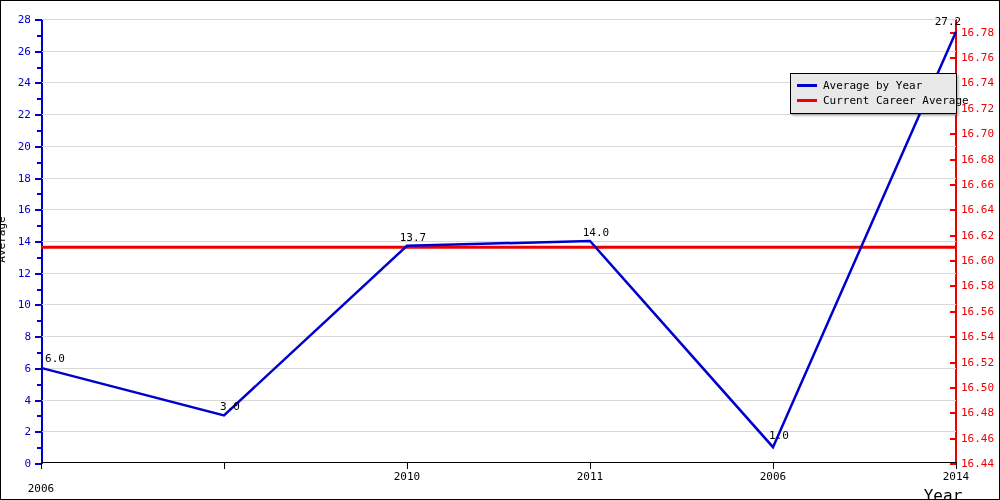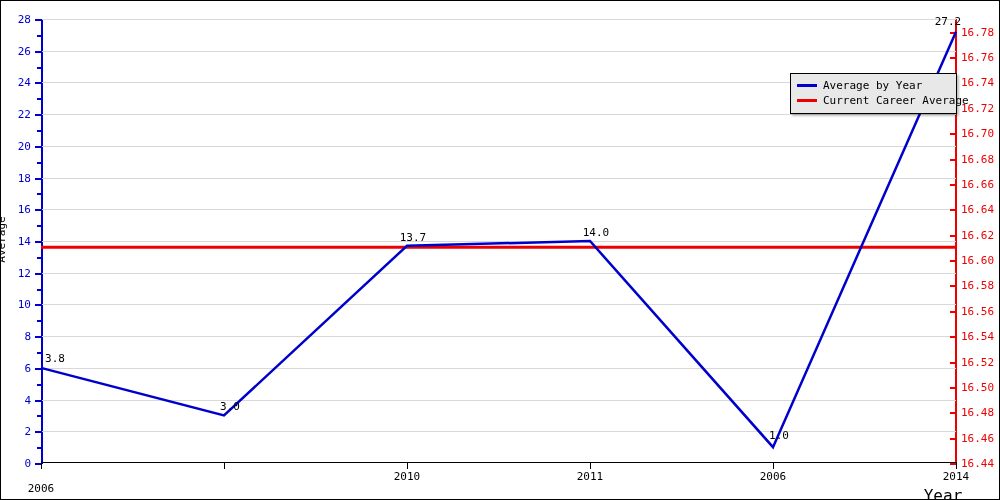--- a/index.html
+++ b/index.html
@@ -305,21 +305,21 @@
       <div class="xtick" style="left: 955px;"></div>
       <div class="xlabel" style="left: 955px;">2014</div>
     </div>
 
   <svg class="series-layer" id="series-svg" width="1000" height="500">
       <line x1="40" x2="955" y1="246.34285714285716" y2="246.34285714285716" stroke="#ee0000" stroke-width="3"></line>
       <polyline points="40,366.8571428571429 223,414.42857142857144 406,244.75714285714287 589,240 772,446.14285714285717 955,30.68571428571431" fill="none" stroke="#0000cc" stroke-width="2.5"></polyline>
     </svg>
 
   <div id="data-labels-layer">
-      <div class="dlabel" style="left: 54px; top: 352px;">3.8</div>
+      <div class="dlabel" style="left: 54px; top: 352px;">6.0</div>
       <div class="dlabel" style="left: 229px; top: 400px;">3.0</div>
       <div class="dlabel" style="left: 412px; top: 231px;">13.7</div>
       <div class="dlabel" style="left: 595px; top: 226px;">14.0</div>
       <div class="dlabel" style="left: 778px; top: 429px;">1.0</div>
       <div class="dlabel" style="left: 947px; top: 15px;">27.2</div>
     </div>
 
   <div id="y-axis-title">Average</div>
   <div id="x-axis-title">Year</div>
 

